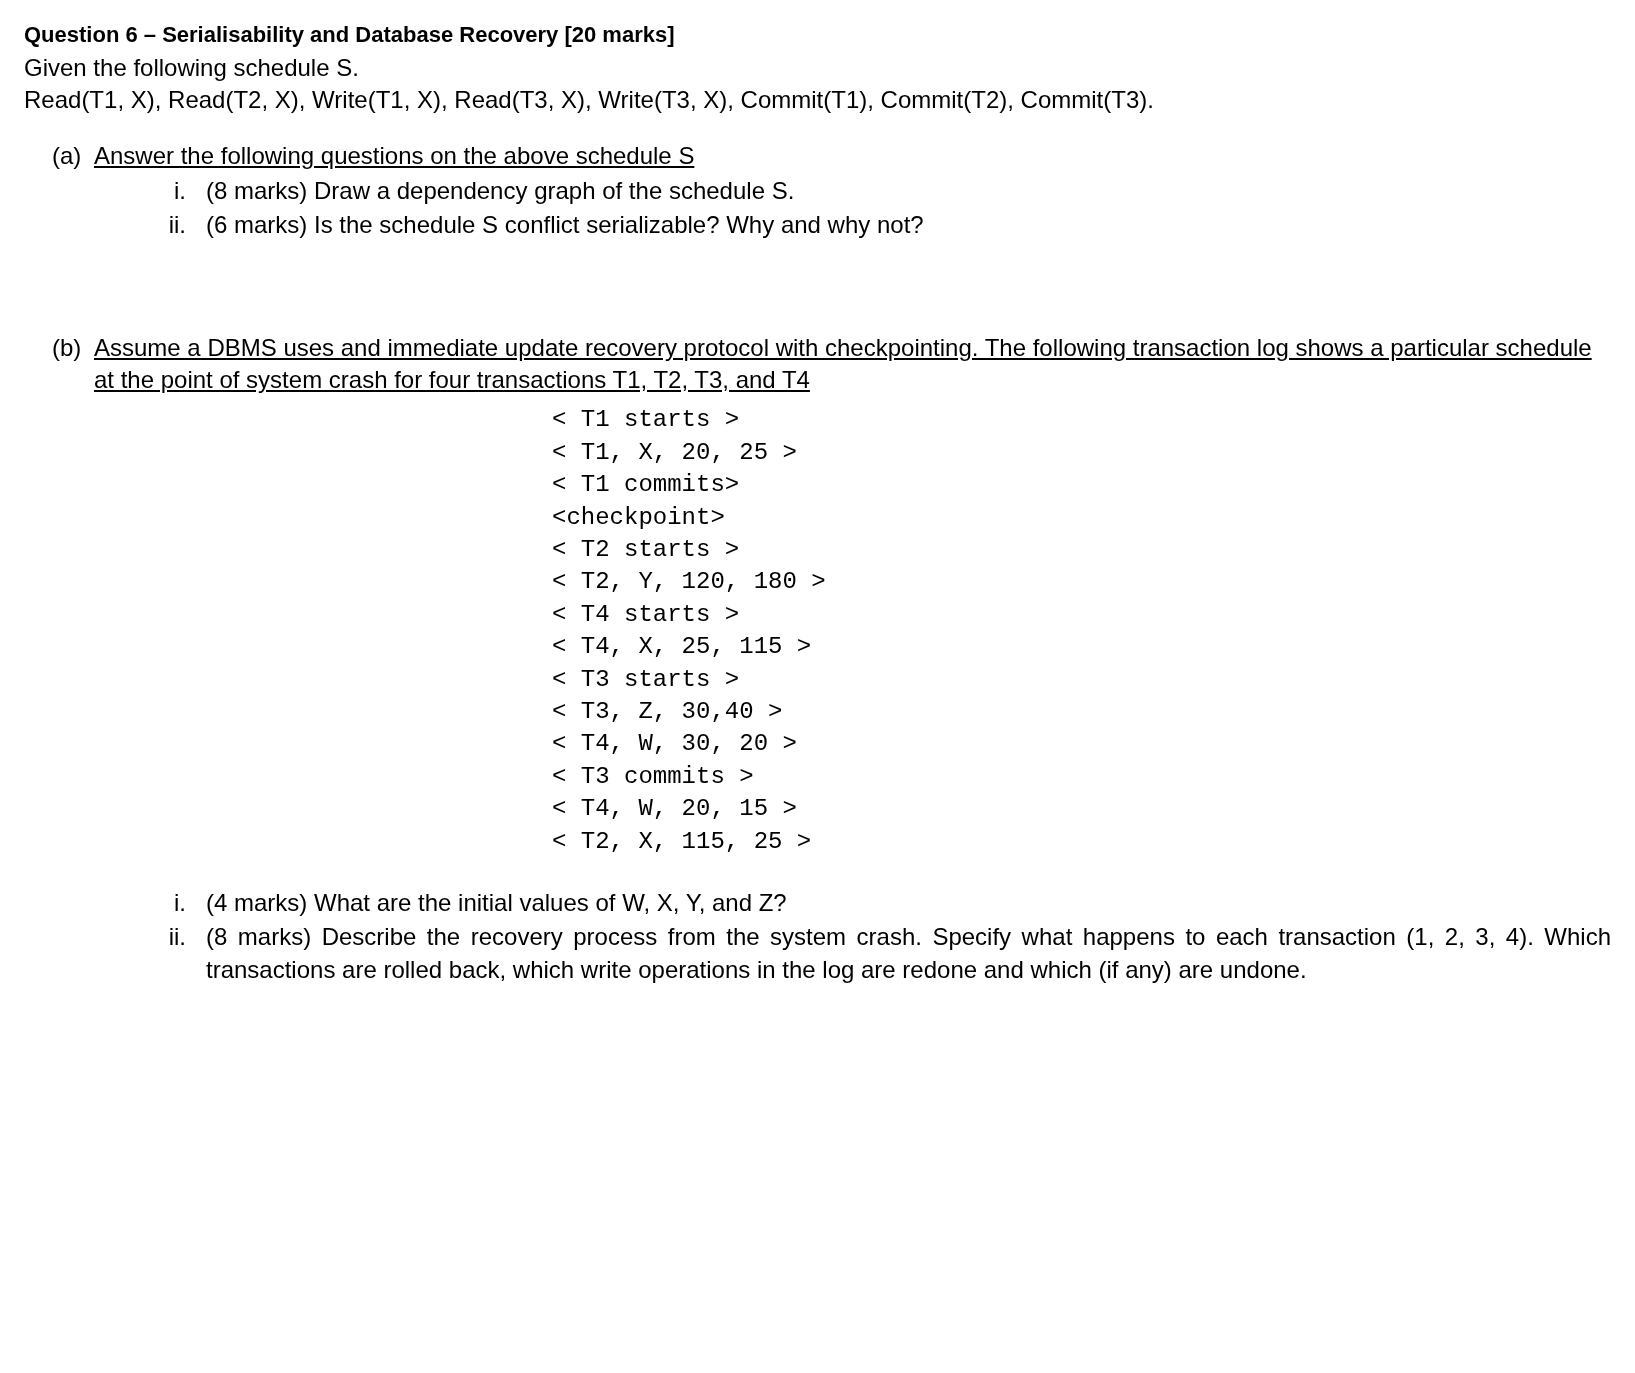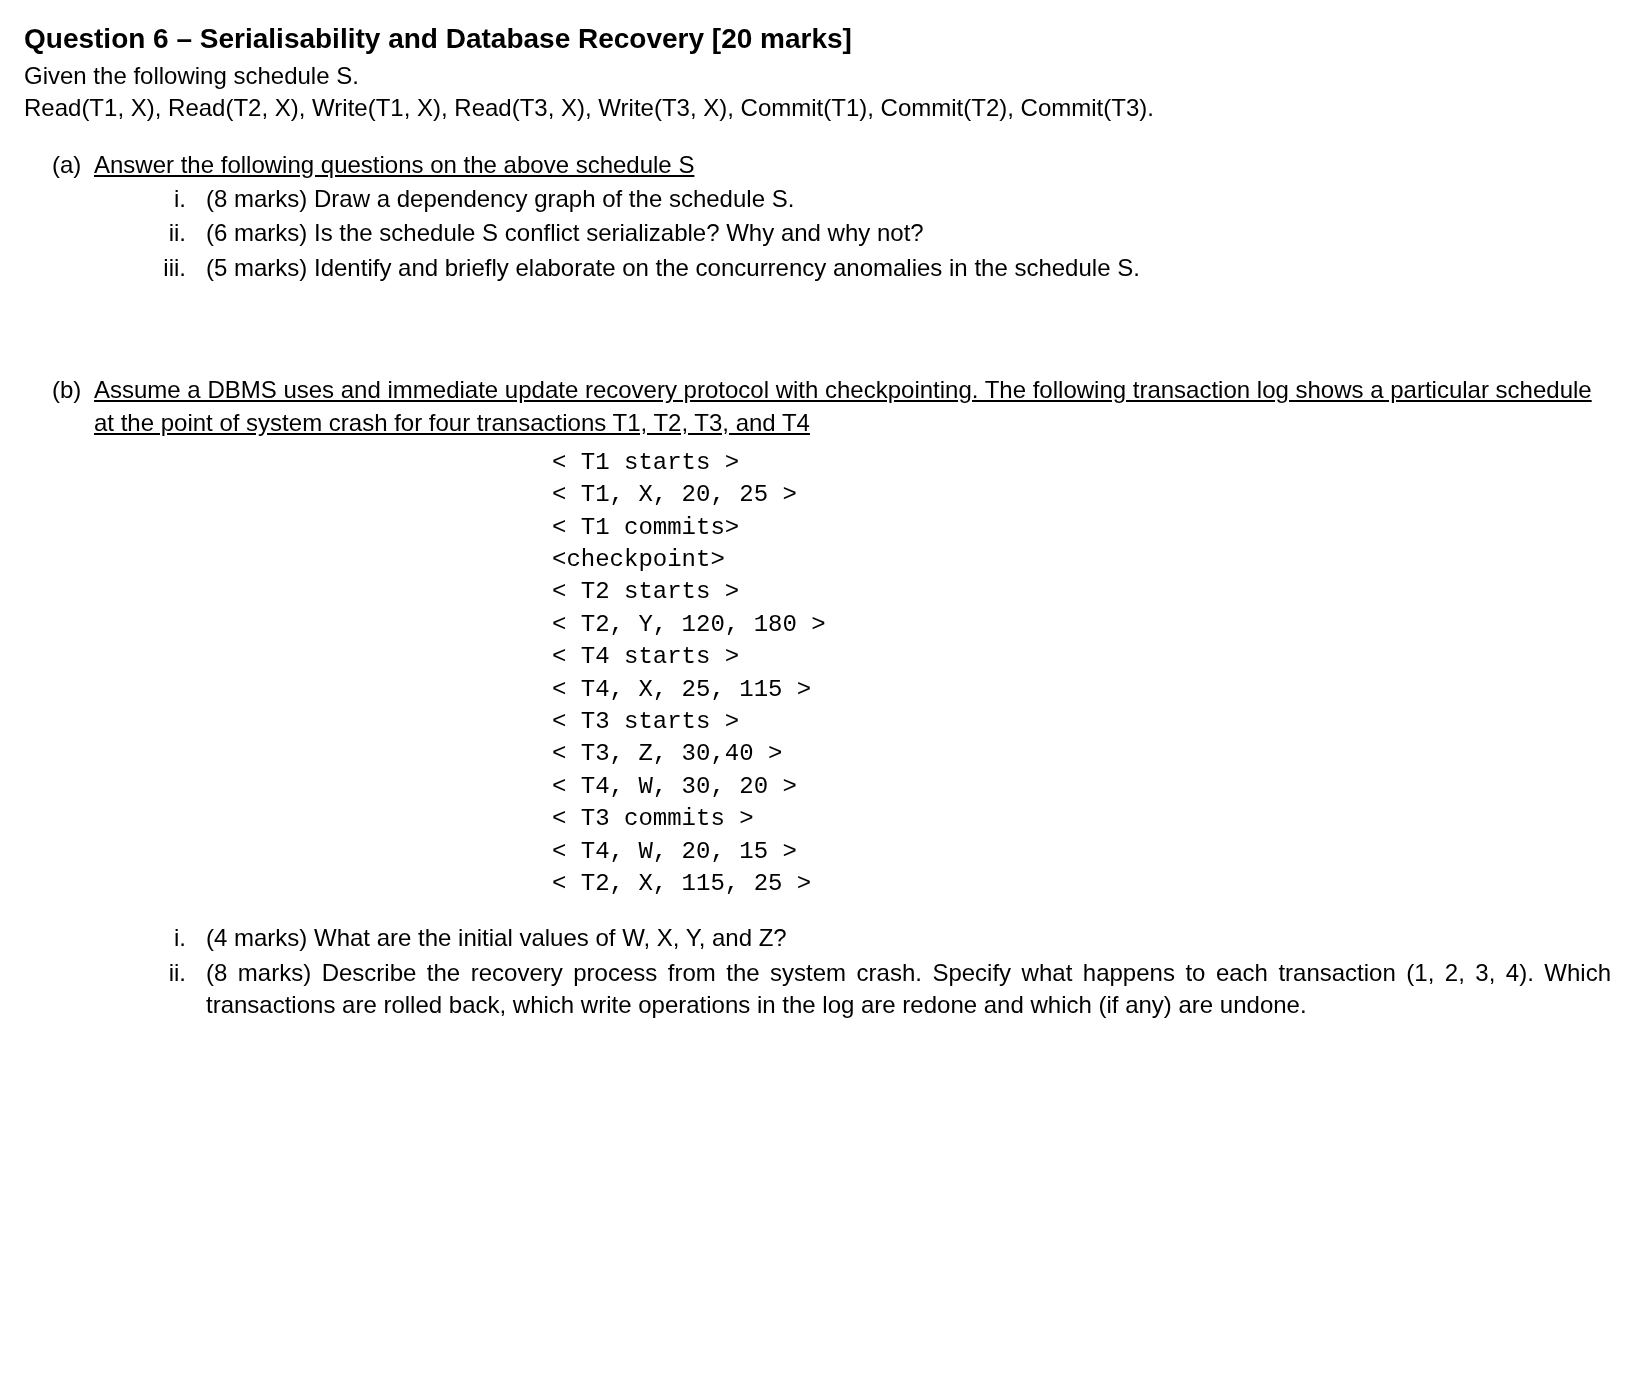--- a/index.html
+++ b/index.html
@@ -7,21 +7,21 @@
       font-size: 24px;
       color: #000;
       background: #fff;
       margin: 0;
       padding: 20px 24px;
       line-height: 1.35;
       width: 1587px;
     }
     .title {
       font-weight: bold;
-      font-size: 28px;
+      font-size: 22px;
       margin-bottom: 2px;
     }
     .intro {
     }
     .schedule {
       margin-bottom: 24px;
     }
     .part {
       margin-left: 28px;
       margin-bottom: 10px;
@@ -53,21 +53,21 @@
       flex: 1;
     }
     .part-b {
       margin-top: 90px;
     }
     .log-block {
       font-family: "Courier New", Courier, monospace;
       font-size: 24px;
       margin-left: 500px;
       margin-top: 8px;
-      margin-bottom: 22px;
+      margin-bottom: 29px;
       white-space: pre;
       line-height: 1.35;
     }
     .jst {
       text-align: justify;
     }
   </style>
 </head>
 <body>
 
@@ -82,24 +82,20 @@
     <div class="part-text">Answer the following questions on the above schedule S</div>
   </div>
   <div class="sublist">
     <div class="subitem">
       <div class="subitem-label">i.</div>
       <div class="subitem-text">(8 marks) Draw a dependency graph of the schedule S.</div>
     </div>
     <div class="subitem">
       <div class="subitem-label">ii.</div>
       <div class="subitem-text">(6 marks) Is the schedule S conflict serializable? Why and why not?</div>
-    </div>
-    <div class="subitem">
-      <div class="subitem-label">iii.</div>
-      <div class="subitem-text">(5 marks) Identify and briefly elaborate on the concurrency anomalies in the schedule S.</div>
     </div>
   </div>
 </div>
 
 <div class="part part-b">
   <div class="part-body">
     <div class="part-label">(b)</div>
     <div class="part-text">Assume a DBMS uses and immediate update recovery protocol with checkpointing. The following transaction log shows a particular schedule at the point of system crash for four transactions T1, T2, T3, and T4</div>
   </div>
   <div class="log-block">&lt; T1 starts &gt;

